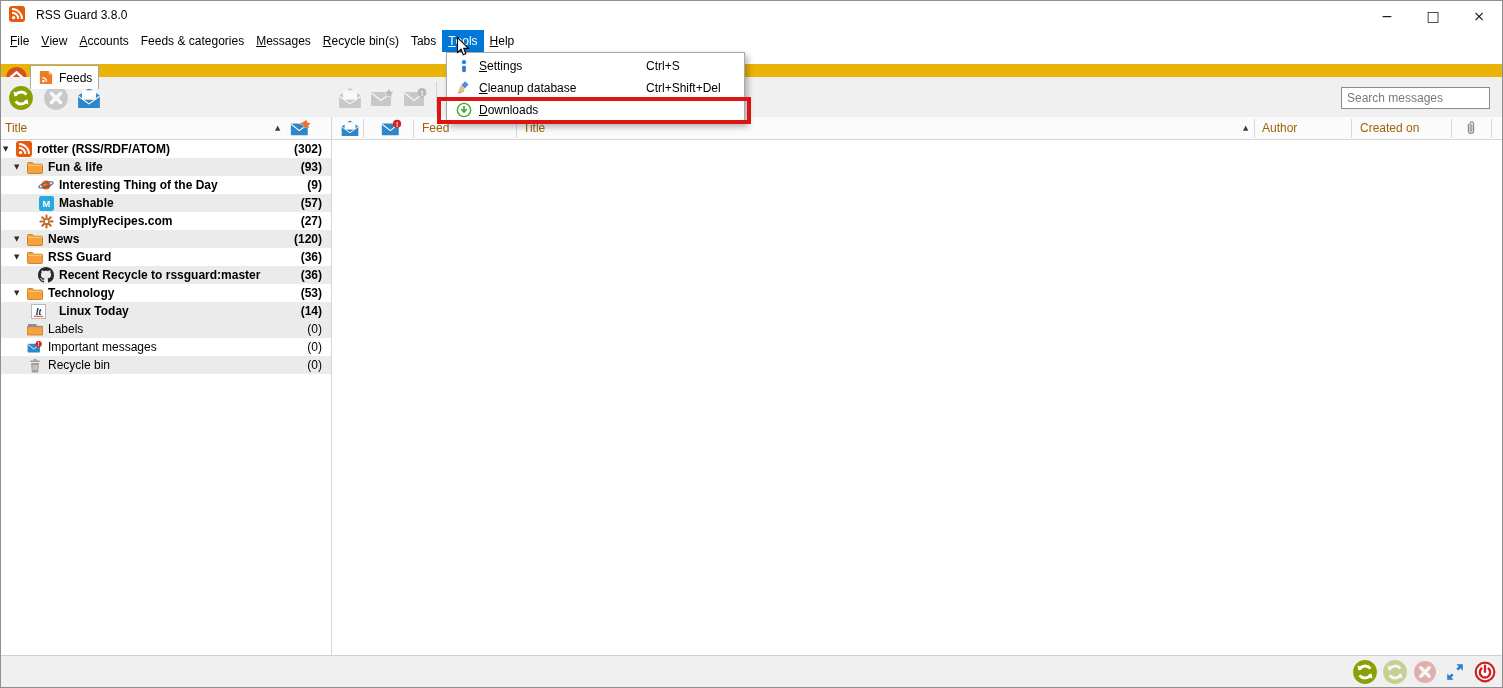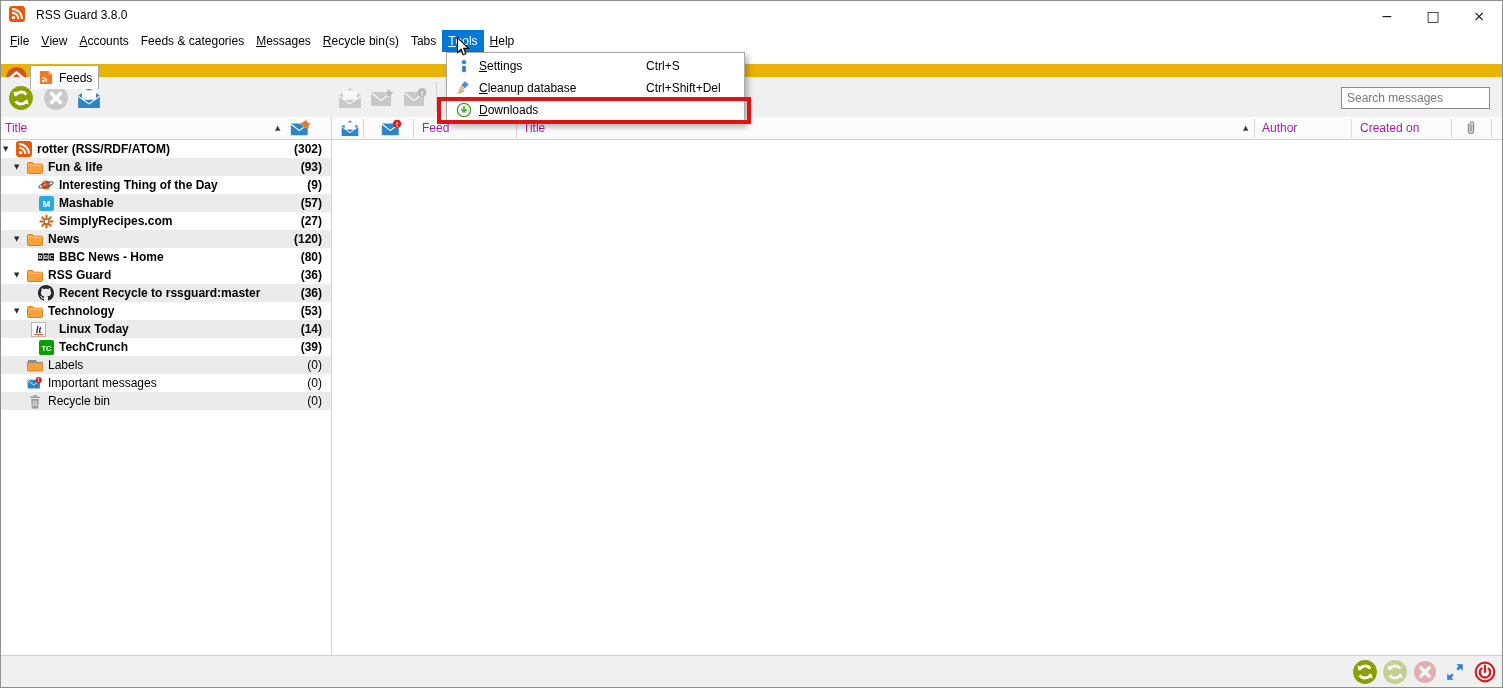--- a/index.html
+++ b/index.html
@@ -30,21 +30,21 @@
 
 .toolbar{position:absolute;top:77px;left:0;width:100%;height:40px;background:#f0f0f0}
 .tool-btn{position:absolute;top:7px;width:27px;height:27px;display:flex;align-items:center;justify-content:center}
 .tool-btn.disabled{opacity:.55}
 .tool-sep{position:absolute;top:5px;width:1px;height:30px;background:#d2d2d2}
 .search-box{position:absolute;top:10px;right:13px;width:149px;height:22px;border:1px solid #8a8a8a;background:#fff;font-family:"Liberation Sans",sans-serif;font-size:12px;padding:0 5px;color:#000}
 .search-box::placeholder{color:#7a7a7a}
 
 
 .headers{position:absolute;top:117px;left:0;width:100%;height:23px;background:#fbfbfb;border-bottom:1px solid #d4d4d4}
-.hcell{position:absolute;top:0;height:22px;display:flex;align-items:center;color:#a21caf}
+.hcell{position:absolute;top:0;height:22px;display:flex;align-items:center;color:#a16207}
 .hsep{position:absolute;top:2px;width:1px;height:19px;background:#d9d9d9}
 .sort-arrow{font-family:"DejaVu Sans",sans-serif;font-size:7px;color:#3c3c3c}
 
 
 .main{position:absolute;top:140px;left:0;width:100%;height:515px;background:#fff}
 .panel-sep{position:absolute;top:117px;left:331px;width:1px;height:538px;background:#d5d5d5}
 .feed-list{position:absolute;left:0;top:0;width:331px}
 .feed-row{position:relative;height:18px;display:flex;align-items:center;font-weight:bold}
 .feed-row.alt{background:#ebebeb}
 .feed-row.normal{font-weight:normal}
@@ -314,35 +314,20 @@
         <span class="ficon" style="left:27px">
           <svg width="16" height="14" viewBox="0 0 16 14">
             <path d="M.5 3.5c0-.6.4-1 1-1h4l1.3 1.7h7.7c.6 0 1 .4 1 1v7.3c0 .6-.4 1-1 1h-13c-.6 0-1-.4-1-1z" fill="#f6a13b" stroke="#c87d1a" stroke-width=".9"></path>
             <path d="M1 5.3h14" stroke="#fcc97e" stroke-width="1.1"></path>
           </svg>
         </span>
         <span class="flabel" style="left:48px">News</span>
         <span class="fcount">(120)</span>
       </div>
       <div class="feed-row">
-        <span class="ficon" style="left:38px">
-          <svg width="17" height="14" viewBox="0 0 18 15">
-            <rect width="18" height="15" fill="#fff"></rect>
-            <rect x="0" y="3.5" width="5.4" height="8" fill="#000"></rect>
-            <rect x="6.3" y="3.5" width="5.4" height="8" fill="#000"></rect>
-            <rect x="12.6" y="3.5" width="5.4" height="8" fill="#000"></rect>
-            <text x="2.7" y="10" font-size="6.5" font-weight="bold" text-anchor="middle" fill="#fff" font-family="Liberation Sans,sans-serif">B</text>
-            <text x="9" y="10" font-size="6.5" font-weight="bold" text-anchor="middle" fill="#fff" font-family="Liberation Sans,sans-serif">B</text>
-            <text x="15.3" y="10" font-size="6.5" font-weight="bold" text-anchor="middle" fill="#fff" font-family="Liberation Sans,sans-serif">C</text>
-          </svg>
-        </span>
-        <span class="flabel" style="left:59px">BBC News - Home</span>
-        <span class="fcount">(80)</span>
-      </div>
-      <div class="feed-row">
         <span class="expander" style="left:14px">▼</span>
         <span class="ficon" style="left:27px">
           <svg width="16" height="14" viewBox="0 0 16 14">
             <path d="M.5 3.5c0-.6.4-1 1-1h4l1.3 1.7h7.7c.6 0 1 .4 1 1v7.3c0 .6-.4 1-1 1h-13c-.6 0-1-.4-1-1z" fill="#f6a13b" stroke="#c87d1a" stroke-width=".9"></path>
             <path d="M1 5.3h14" stroke="#fcc97e" stroke-width="1.1"></path>
           </svg>
         </span>
         <span class="flabel" style="left:48px">RSS Guard</span>
         <span class="fcount">(36)</span>
       </div>
@@ -370,30 +355,20 @@
         <span class="ficon" style="left:30px">
           <svg width="15" height="15" viewBox="0 0 16 16">
             <rect x=".5" y=".5" width="15" height="15" fill="#fff" stroke="#b5b5b5"></rect>
             <text x="8" y="12" font-size="11" font-weight="bold" font-style="italic" text-anchor="middle" fill="#1b3c6e" font-family="Liberation Serif,serif">lt</text>
             <path d="M3 13.2h10" stroke="#e8590c" stroke-width="1.2"></path>
           </svg>
         </span>
         <span class="flabel" style="left:59px">Linux Today</span>
         <span class="fcount">(14)</span>
       </div>
-      <div class="feed-row">
-        <span class="ficon" style="left:38px">
-          <svg width="15" height="15" viewBox="0 0 16 16">
-            <rect width="16" height="16" rx="2" fill="#0a9e01"></rect>
-            <text x="8" y="11.5" font-size="8" font-weight="bold" text-anchor="middle" fill="#fff" font-family="Liberation Sans,sans-serif">TC</text>
-          </svg>
-        </span>
-        <span class="flabel" style="left:59px">TechCrunch</span>
-        <span class="fcount">(39)</span>
-      </div>
       <div class="feed-row alt normal">
         <span class="ficon" style="left:27px">
           <svg width="16" height="14" viewBox="0 0 16 14">
             <path d="M1 2h8.5v3H1z" fill="#8d8d8d"></path>
             <path d="M.5 4.5h15v8.5H.5z" fill="#f6a13b" stroke="#c87d1a" stroke-width=".8"></path>
             <path d="M.5 4.5h15" stroke="#8d8d8d" stroke-width="1.4"></path>
           </svg>
         </span>
         <span class="flabel" style="left:48px">Labels</span>
         <span class="fcount">(0)</span>

